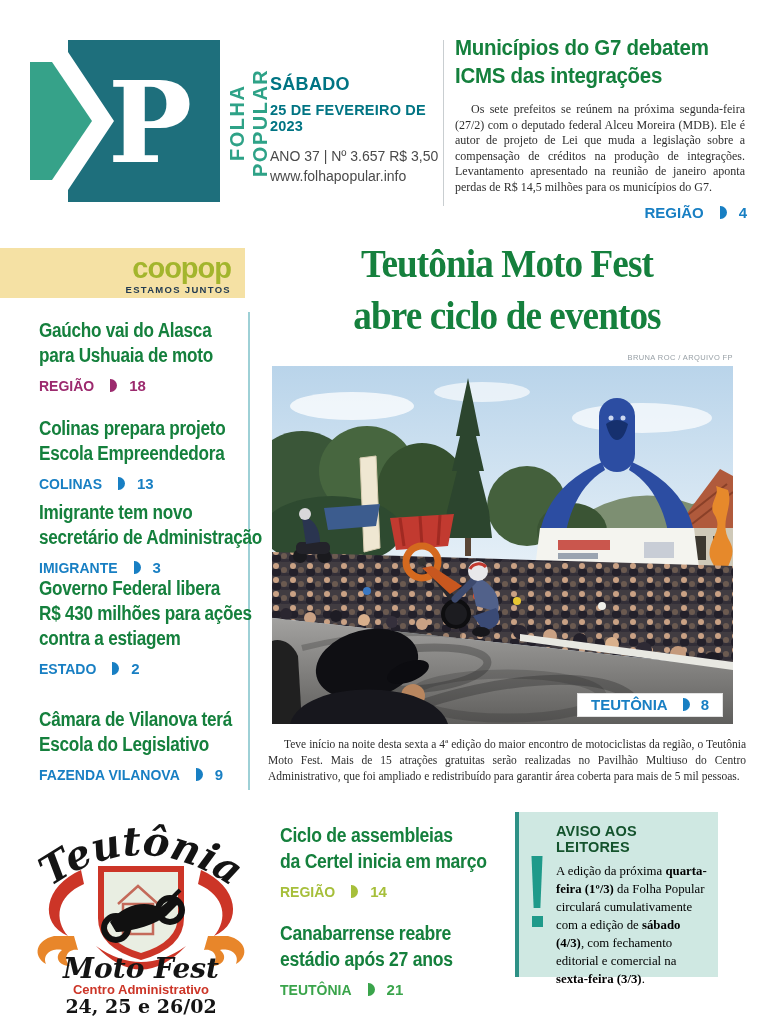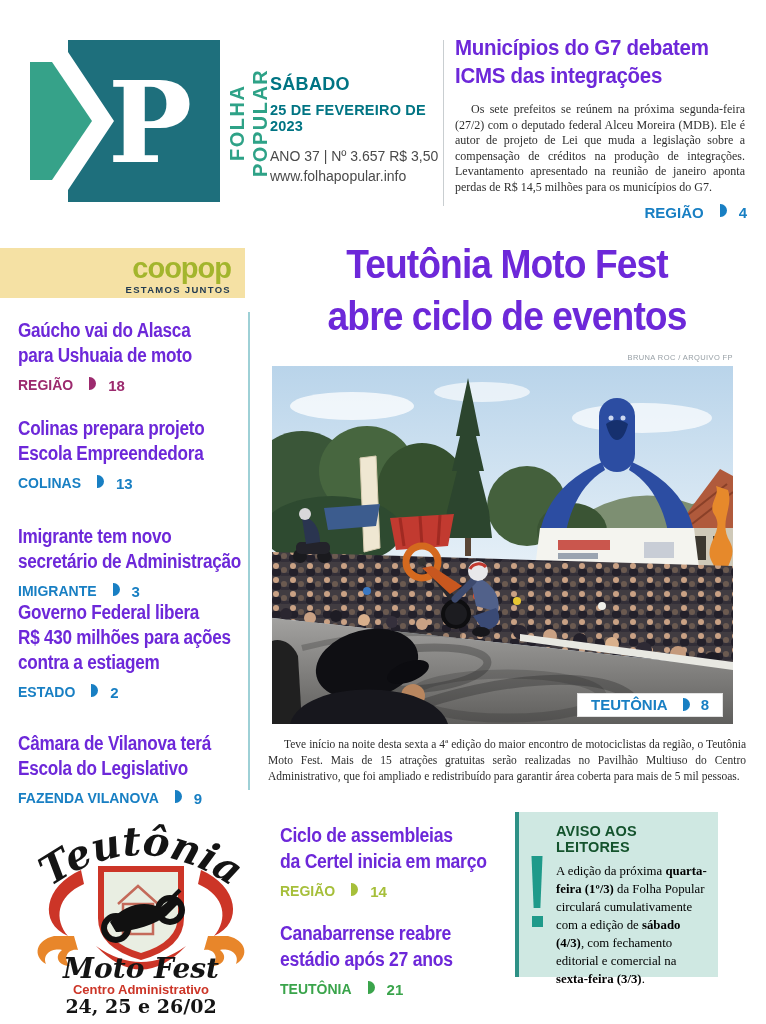--- a/index.html
+++ b/index.html
@@ -10,33 +10,33 @@
   
   .brand-vert{writing-mode:vertical-rl;transform:rotate(180deg);font-weight:800;
               font-size:20px;letter-spacing:1.5px;color:#2ea287;text-align:center;}
   .day{font-size:18px;font-weight:800;color:#007483;letter-spacing:.3px;}
   .date{font-size:14.5px;font-weight:800;color:#007483;margin-top:7px;letter-spacing:.2px;}
   .edition{font-size:14px;color:#4a4a4a;margin-top:14px;}
   .website{font-size:14px;color:#4a4a4a;margin-top:4px;}
   .vline{width:1px;background:#c9ced1;}
 
   
-  .hl{font-weight:800;color:#6d28d9;letter-spacing:-.3px;}
+  .hl{font-weight:800;color:#15803d;letter-spacing:-.3px;}
   .cond{transform:scaleX(.88);transform-origin:0 50%;white-space:nowrap;}
   .cond-c{transform:scaleX(.93);transform-origin:50% 50%;white-space:nowrap;text-align:center;}
   .top-hl{font-size:22px;line-height:28px;}
   .side-hl{font-size:19.5px;line-height:25px;}
   .mid-hl{font-size:20px;line-height:26px;}
-  .main-hl{font-size:40px;line-height:52px;letter-spacing:-1px;}
+  .main-hl{font-size:40px;line-height:52px;letter-spacing:-1px;font-family:Liberation Serif, serif;}
 
   .serif{font-family:"Liberation Serif","DejaVu Serif",serif;color:#2d2d2d;}
   .story-body{font-size:12px;line-height:15.5px;text-align:justify;text-indent:16px;}
 
   
-  .tagrow{display:flex;font-weight:800;font-size:14px;margin-top:9px;}
+  .tagrow{display:flex;align-items:center;font-weight:800;font-size:14px;margin-top:9px;}
   .tagrow .arrow{width:7px;height:13px;border-radius:0 7px 7px 0;background:currentColor;
                  margin:0 12px 0 16px;flex:0 0 auto;}
   .tagrow .pg{font-size:15px;}
   .tag-right{justify-content:flex-end;font-size:15px;}
 
   
   .coopop{background:#f5e1a4;text-align:right;padding:5px 14px 0 0;box-sizing:border-box;}
   .coopop .logo{font-size:29px;font-weight:800;color:#a3b52d;line-height:30px;letter-spacing:-1px;}
   .coopop .slogan{font-size:9.5px;font-weight:800;color:#223b52;letter-spacing:1.3px;margin-top:1px;padding-left:28px;}
 
@@ -90,36 +90,36 @@
     </div>
   </div>
 
   <div class="abs coopop" style="left:0;top:248px;width:245px;height:50px">
     <div class="logo">coopop</div>
     <div class="slogan">ESTAMOS JUNTOS</div>
   </div>
 
   <div class="abs vline" style="left:248px;top:312px;height:478px;width:2px;background:#9ed0d6"></div>
 
-  <div class="abs" style="left:18px;top:318px;width:238px">
+  <div class="abs" style="left:39px;top:318px;width:238px">
 
     <div style="margin-bottom:22px">
       <div class="hl side-hl">
         <div class="cond">Gaúcho vai do Alasca</div>
         <div class="cond">para Ushuaia de moto</div>
         <div class="cond"></div>
       </div>
       <div class="tagrow" style="color: rgb(156, 42, 110);">
         <span>REGIÃO</span>
         <span class="arrow"></span>
         <span class="pg">18</span>
       </div>
     </div>
 
-    <div style="margin-bottom:32px">
+    <div style="margin-bottom:8px">
       <div class="hl side-hl">
         <div class="cond">Colinas prepara projeto</div>
         <div class="cond">Escola Empreendedora</div>
         <div class="cond"></div>
       </div>
       <div class="tagrow" style="color: rgb(24, 127, 195);">
         <span>COLINAS</span>
         <span class="arrow"></span>
         <span class="pg">13</span>
       </div>

